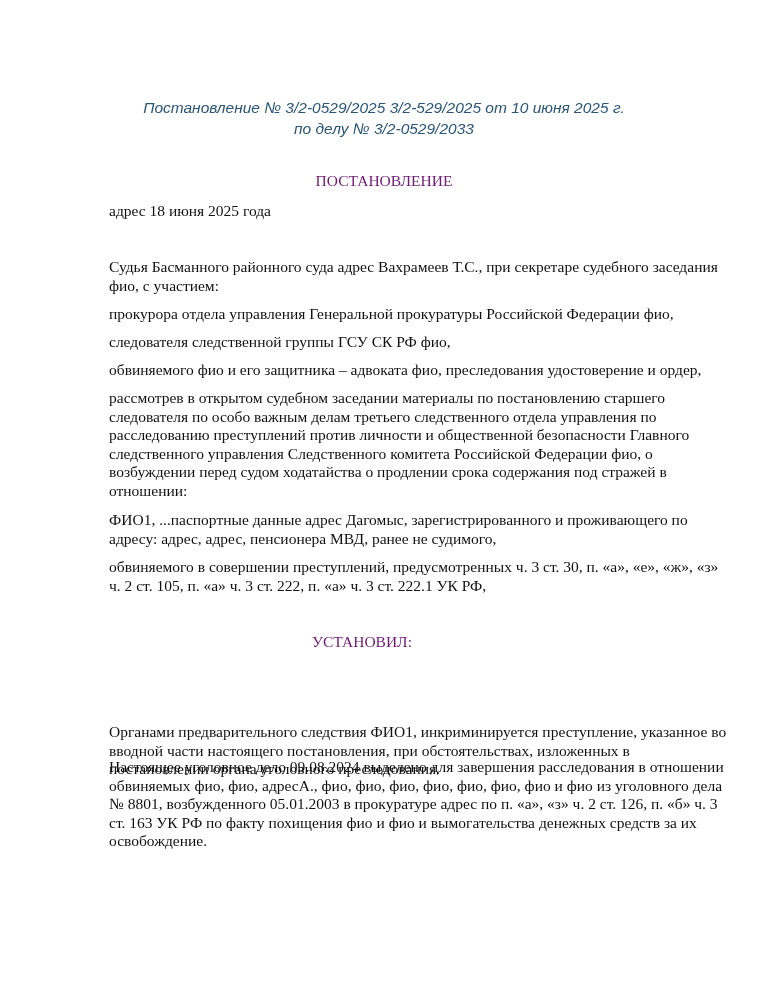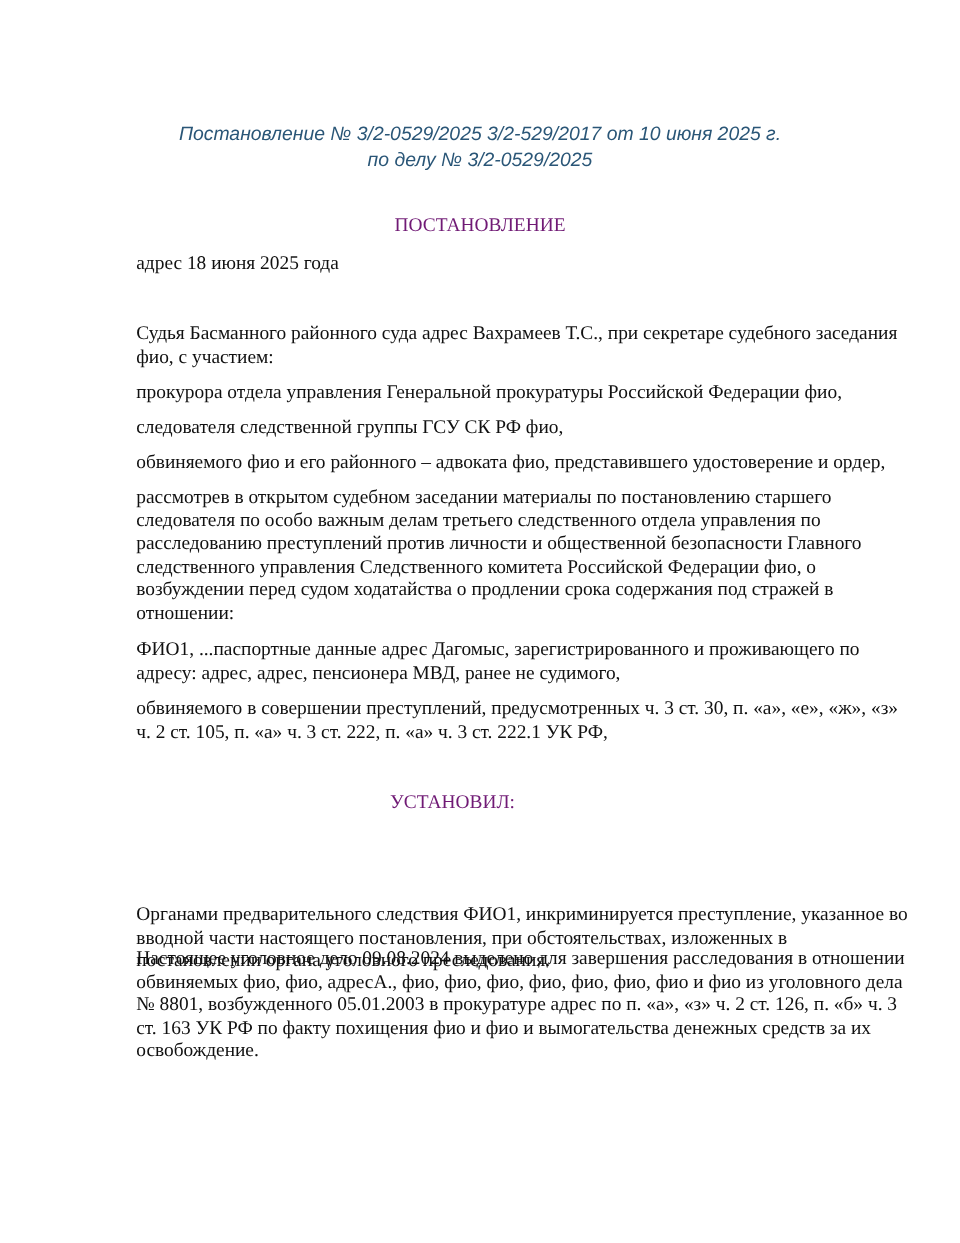--- a/index.html
+++ b/index.html
@@ -18,32 +18,32 @@
   .para {
     position: absolute; left: 109px; width: 620px;
     font-family: "Liberation Serif", serif; font-size: 15.5px; line-height: 18.5px; color: #111;
   }
 </style>
 </head>
 <body>
 
 <div class="page">
   <div class="title">
-    <div>Постановление № 3/2-0529/2025 3/2-529/2017 от 10 июня 2025 г.</div>
-    <div>по делу № 3/2-0529/2025</div>
+    <div>Постановление № 3/2-0529/2025 3/2-529/2025 от 10 июня 2025 г.</div>
+    <div>по делу № 3/2-0529/2033</div>
   </div>
 
   <div class="heading h-post">ПОСТАНОВЛЕНИЕ</div>
 
   <div class="para" style="top:202px;">адрес 18 июня 2025 года</div>
 
   <div class="para" style="top:258px;">Судья Басманного районного суда адрес Вахрамеев Т.С., при секретаре судебного заседания фио, с участием:</div>
   <div class="para" style="top:305px;">прокурора отдела управления Генеральной прокуратуры Российской Федерации фио,</div>
   <div class="para" style="top:333px;">следователя следственной группы ГСУ СК РФ фио,</div>
-  <div class="para" style="top:361px;">обвиняемого фио и его районного – адвоката фио, представившего удостоверение и ордер,</div>
+  <div class="para" style="top:361px;">обвиняемого фио и его защитника – адвоката фио, преследования удостоверение и ордер,</div>
   <div class="para" style="top:389px;">рассмотрев в открытом судебном заседании материалы по постановлению старшего следователя по особо важным делам третьего следственного отдела управления по расследованию преступлений против личности и общественной безопасности Главного следственного управления Следственного комитета Российской Федерации фио, о возбуждении перед судом ходатайства о продлении срока содержания под стражей в отношении:</div>
   <div class="para" style="top:511px;">ФИО1, ...паспортные данные адрес Дагомыс, зарегистрированного и проживающего по адресу: адрес, адрес, пенсионера МВД, ранее не судимого,</div>
   <div class="para" style="top:558px;">обвиняемого в совершении преступлений, предусмотренных ч. 3 ст. 30, п. «а», «е», «ж», «з» ч. 2 ст. 105, п. «а» ч. 3 ст. 222, п. «а» ч. 3 ст. 222.1 УК РФ,</div>
 
   <div class="heading h-ust">УСТАНОВИЛ:</div>
 
   <div class="para" style="top:693px;margin-top:30px;">Органами предварительного следствия ФИО1, инкриминируется преступление, указанное во вводной части настоящего постановления, при обстоятельствах, изложенных в постановлении органа уголовного преследования.</div>
   <div class="para" style="top:758px;">Настоящее уголовное дело 09.08.2024 выделено для завершения расследования в отношении обвиняемых фио, фио, адресА., фио, фио, фио, фио, фио, фио, фио и фио из уголовного дела № 8801, возбужденного 05.01.2003 в прокуратуре адрес по п. «а», «з» ч. 2 ст. 126, п. «б» ч. 3 ст. 163 УК РФ по факту похищения фио и фио и вымогательства денежных средств за их освобождение.</div>
 </div>
 

